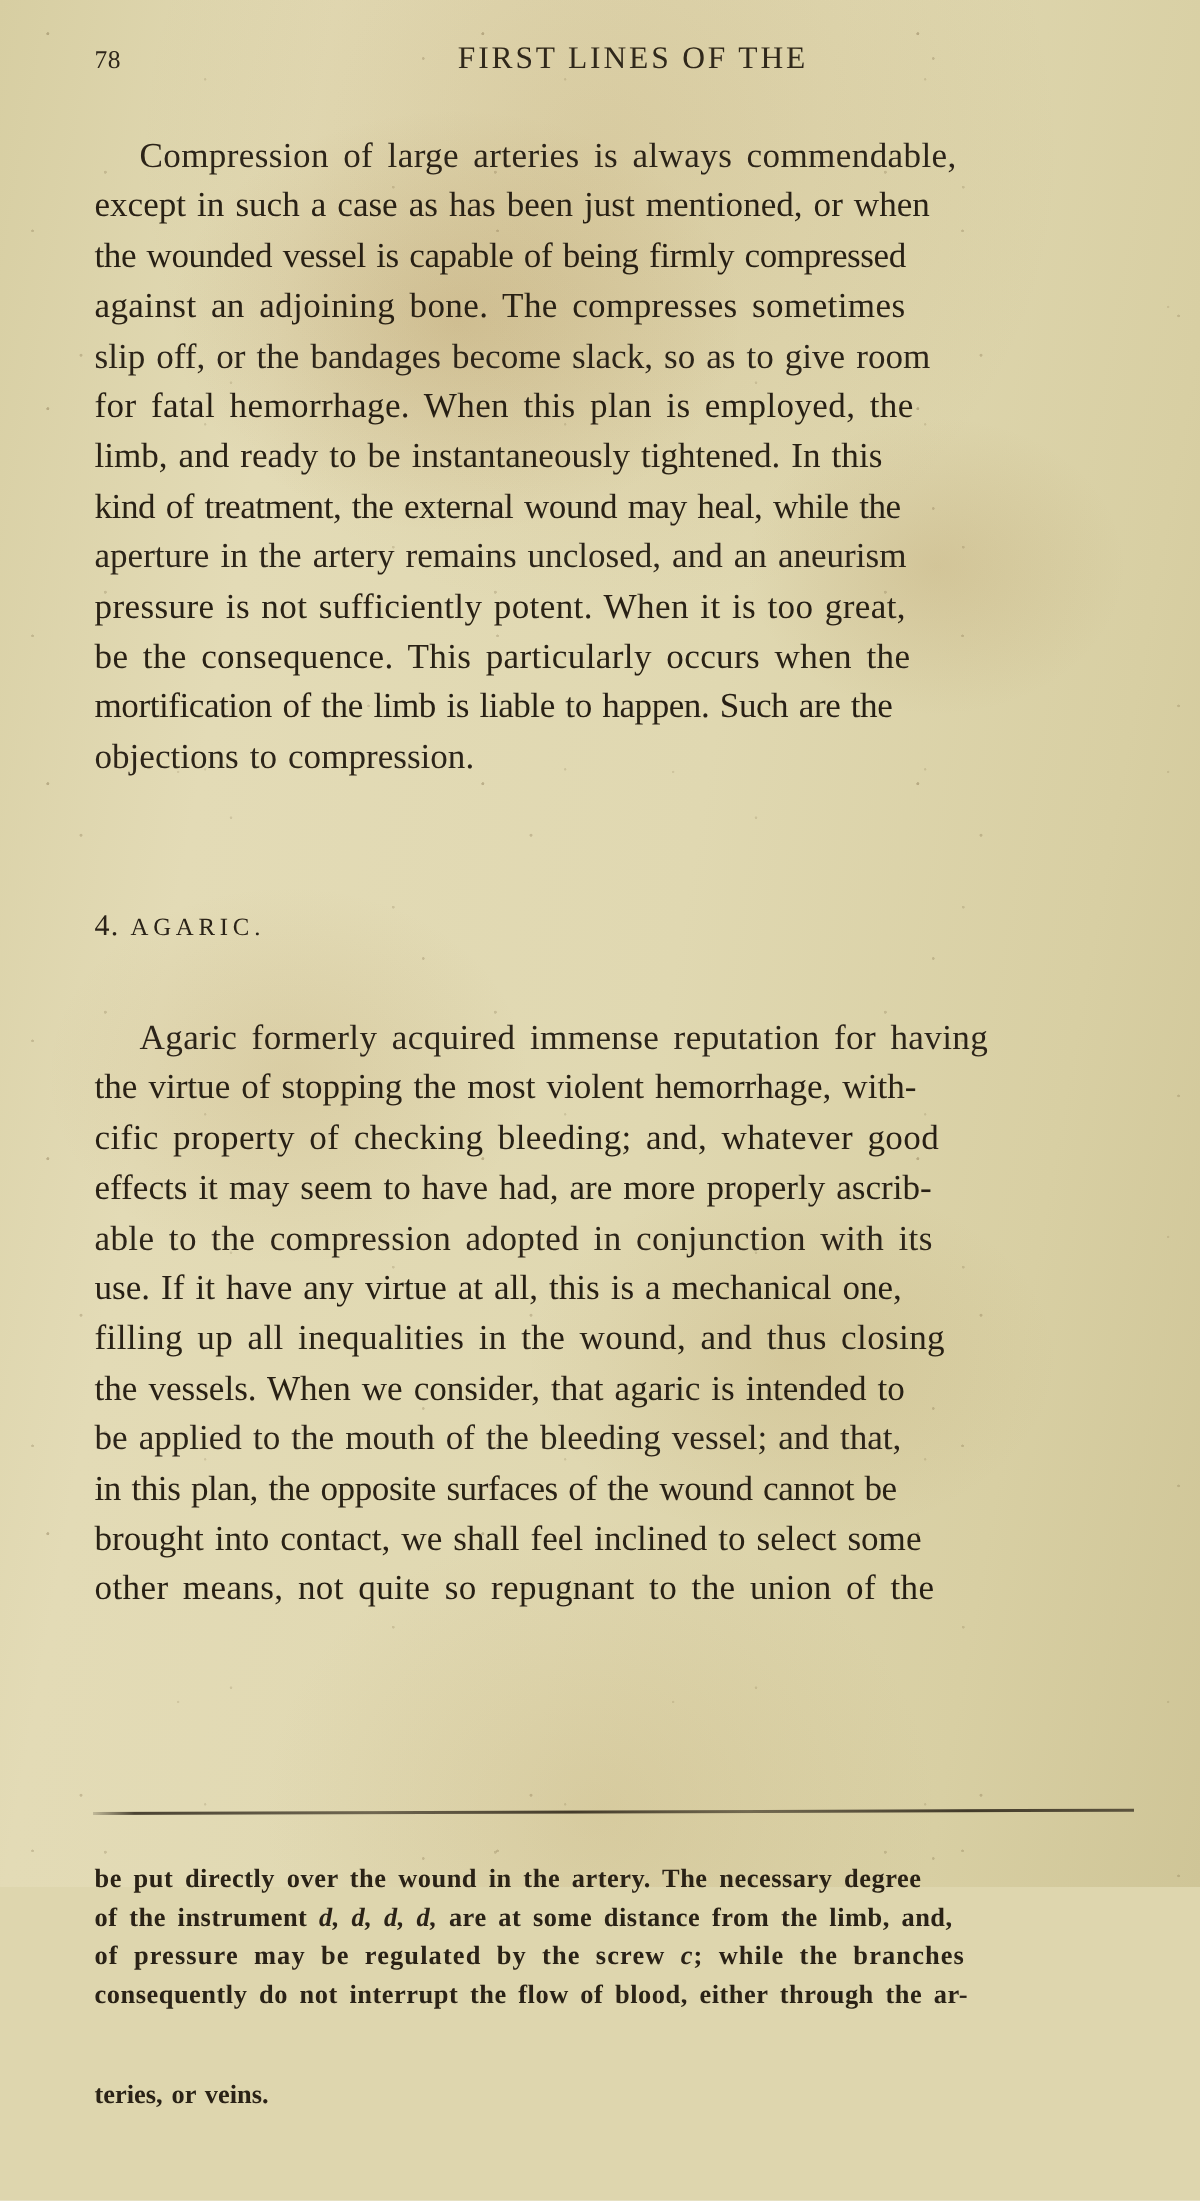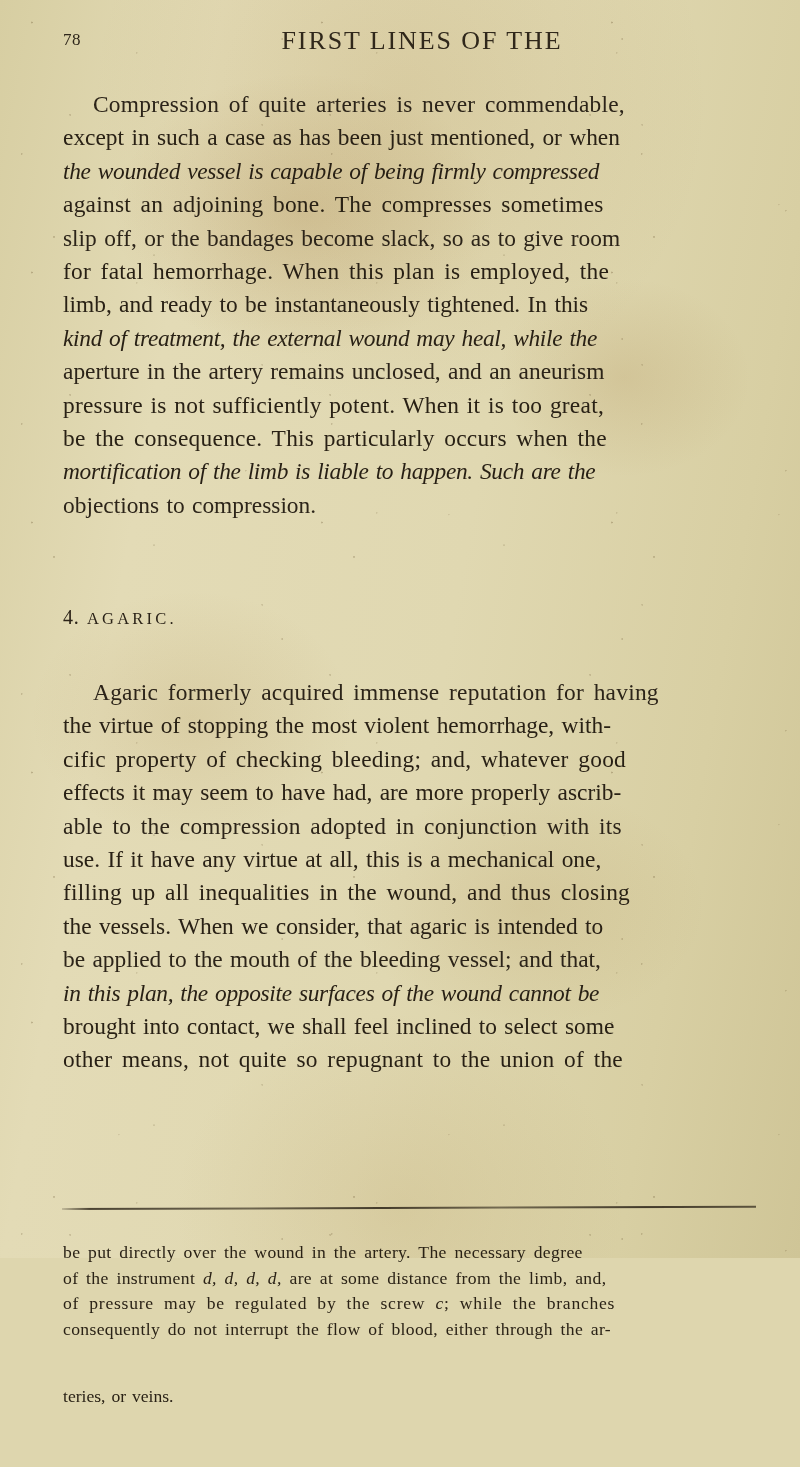--- a/index.html
+++ b/index.html
@@ -74,21 +74,21 @@
     font-size: 17px;
     letter-spacing: 0.4px;
     color: #2e261a;
   }
   .runtitle {
     position: absolute;
     left: 0;
     right: 0;
     top: 0;
     text-align: center;
-    font-size: 26px;
+    font-size: 21px;
     letter-spacing: 1.9px;
     color: #30281b;
     padding-left: 26px;
   }
 
   
   .body-block {
     position: absolute;
     top: 88px;
     left: 63px;
@@ -99,21 +99,21 @@
     font-size: 23.4px;
     line-height: 33.4px;
     white-space: nowrap;
     color: #292115;
     text-rendering: optimizeLegibility;
   }
   .ln.indent { text-indent: 30px; }
   
   .t0  { letter-spacing: 0.00px; }
   .t1  { letter-spacing: 0.25px; }
-  .tn1 { letter-spacing: -0.30px; font-style: italic; }
+  .tn1 { letter-spacing: -0.30px; }
 
   .wsp1 { word-spacing: 1.5px; }
   .wsp2 { word-spacing: 3.5px; }
 
   
   .section-head {
     position: absolute;
     top: 606px;
     left: 63px;
     width: 694px;
@@ -150,20 +150,21 @@
     top: 1240px;
     left: 63px;
     width: 700px;
   }
   .fln {
     display: block;
     font-size: 17.6px;
     line-height: 25.6px;
     white-space: nowrap;
     color: #2a2216;
+    font-weight: bold;
   }
   .fln i { font-style: italic; }
   .f0  { letter-spacing: 0.00px; margin-top: 42px; }
   .f1  { letter-spacing: 0.35px; }
   .f2  { letter-spacing: 0.75px; }
   .fwsp1 { word-spacing: 1.5px; }
   .fwsp2 { word-spacing: 3.0px; }
   .fwsp3 { word-spacing: 5.0px; }
 
   
@@ -176,21 +177,21 @@
 <div class="page">
   <div class="content">
 
     <div class="runhead">
       <span class="folio">78</span>
       <span class="runtitle">FIRST LINES OF THE</span>
     </div>
 
     <div class="body-block">
 
-      <span class="ln indent t1 wsp2">Compression of quite arteries is never commendable,</span>
+      <span class="ln indent t1 wsp2">Compression of large arteries is always commendable,</span>
       <span class="ln t0 wsp1">except in such a case as has been just mentioned, or when</span>
       <span class="ln tn1 wsp1">the wounded vessel is capable of being firmly compressed</span>
       <span class="ln t1 wsp2">against an adjoining bone.   The compresses sometimes</span>
       <span class="ln t0 wsp1">slip off, or the bandages become slack, so as to give room</span>
       <span class="ln t1 wsp2">for fatal hemorrhage.   When this plan is employed, the</span>
       <span class="ln t0 wsp1">limb, and ready to be instantaneously tightened.   In this</span>
       <span class="ln tn1 wsp1">kind of treatment, the external wound may heal, while the</span>
       <span class="ln t0 wsp1">aperture in the artery remains unclosed, and an aneurism</span>
       <span class="ln t1 wsp1">pressure is not sufficiently potent.   When it is too great,</span>
       <span class="ln t1 wsp2">be the consequence.   This particularly occurs when the</span>

